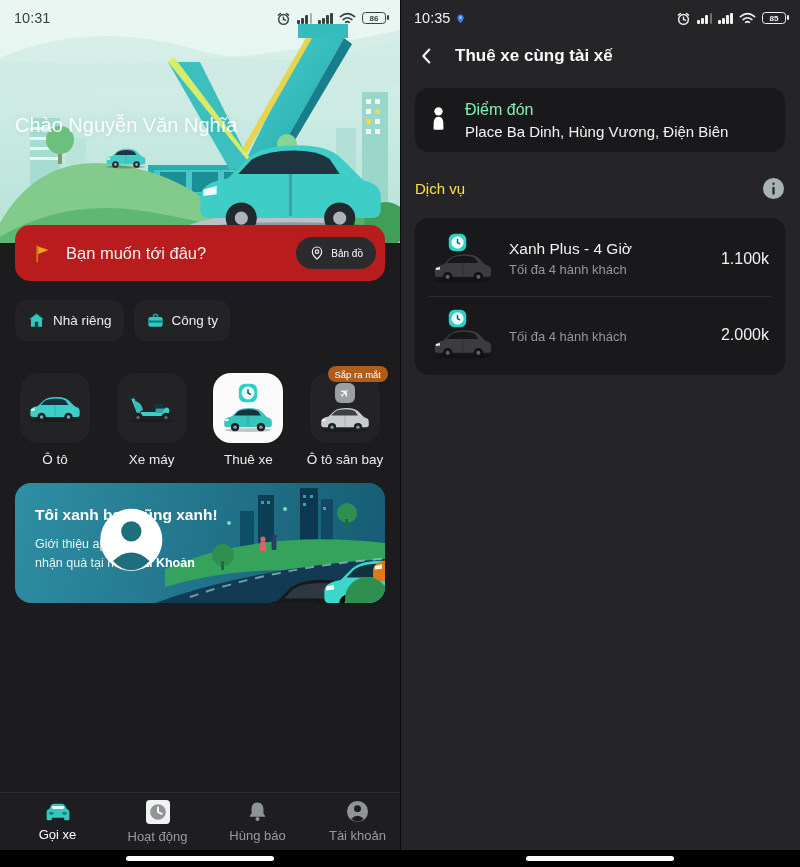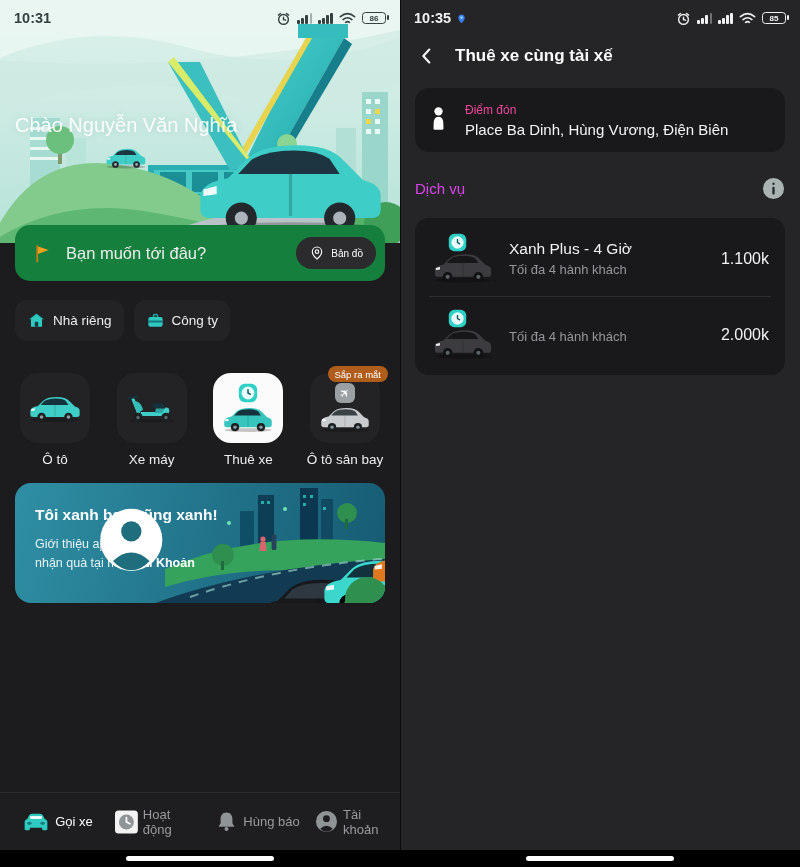--- a/index.html
+++ b/index.html
@@ -5,41 +5,41 @@
   html,body{margin:0;padding:0;background:#000;}
   .phone{position:relative;width:800px;height:867px;overflow:hidden;background:#000;
          font-family:"Liberation Sans",sans-serif;-webkit-font-smoothing:antialiased;}
   .screen{position:absolute;top:0;width:400px;height:867px;overflow:hidden;}
   .screen.left{left:0;background:#1c1c1e;}
   .screen.right{left:400px;background:#252527;box-shadow:inset 1px 0 0 #0a0a0a;}
 
   
   .status{position:absolute;top:6px;left:0;right:0;height:24px;display:flex;align-items:center;
           padding:0 14px;box-sizing:border-box;font-size:14.5px;z-index:6;}
-  .status .time{font-weight:700;display:flex;align-items:center;gap:5px;text-align:right;}
+  .status .time{font-weight:400;display:flex;align-items:center;gap:5px;text-align:right;}
   .status .spacer{flex:1;}
   .status .icons{display:flex;align-items:center;gap:6px;}
   .status.dark-on-light{color:#35413f;}
   .status.light-on-dark{color:#f0f0f0;}
   .sig{display:flex;align-items:flex-end;gap:1.5px;height:11px;}
   .sig i{display:block;width:2.6px;border-radius:1px;background:currentColor;}
   .sig .b1{height:4px}.sig .b2{height:6px}.sig .b3{height:8.5px}.sig .b4{height:11px}
   .sig .dim{opacity:.38}
   .batt{position:relative;width:24px;height:12.5px;border:1.4px solid currentColor;border-radius:3.5px;
         display:flex;align-items:center;justify-content:center;font-size:8px;font-weight:600;box-sizing:border-box;}
   .batt::after{content:"";position:absolute;right:-4px;top:2.6px;width:2.2px;height:5px;background:currentColor;border-radius:1px;}
 
   
   .hero{position:absolute;top:0;left:0;width:400px;height:243px;}
   .hero svg.hero-art{position:absolute;inset:0;width:100%;height:100%;}
   .greeting{position:absolute;top:114px;left:15px;font-size:20px;color:rgba(255,255,255,.93);z-index:4;
             text-shadow:0 0 6px rgba(120,170,160,.25);}
 
   
-  .search-card{position:absolute;top:225px;left:15px;width:370px;height:56px;background:#15803d;
+  .search-card{position:absolute;top:225px;left:15px;width:370px;height:56px;background:#b91c1c;
                border-radius:15px;display:flex;align-items:center;padding:0 9px 0 17px;box-sizing:border-box;z-index:5;}
   .search-card .hint{flex:1;margin-left:13px;font-size:16.5px;color:#ededed;}
   .map-pill{display:flex;align-items:center;gap:6px;background:#2b2b2e;border-radius:19px;
             padding:8px 13px;color:#fff;font-size:10px;}
 
   
   .chips{position:absolute;top:300px;left:15px;width:372px;display:flex;gap:10px;overflow:hidden;}
   .chip{display:flex;align-items:center;gap:7px;background:#232326;border-radius:12px;
         padding:11px 12px;font-size:13.5px;color:#ededed;white-space:nowrap;flex:0 0 auto;}
 
@@ -64,39 +64,39 @@
   .promo svg{position:absolute;inset:0;width:100%;height:100%;}
   .promo-text{position:absolute;left:20px;top:23px;z-index:2;}
   .promo-title{font-size:15.5px;font-weight:700;color:#fff;}
   .promo-sub{margin-top:11px;font-size:12.5px;color:#e7f4f6;line-height:1.55;}
   .promo-sub b{color:#fff;}
   .promo-person{display:inline-flex;vertical-align:-5px;margin-left:5px;width:18px;height:18px;}
 
   
   .nav{position:absolute;left:0;right:0;bottom:17px;height:57px;background:#1e1e20;
        border-top:1px solid #2c2c2e;display:flex;z-index:5;}
-  .nav-item{flex:1;display:flex;flex-direction:row;align-items:center;justify-content:center;gap:5px;margin-left:15px;}
+  .nav-item{flex:1;display:flex;flex-direction:column;align-items:center;justify-content:center;gap:5px;margin-left:15px;}
   .nav-item .lbl{font-size:13px;color:#9a9a9e;}
   .nav-item.active .lbl{color:#fff;}
   .home-strip{position:absolute;left:0;right:0;bottom:0;height:17px;background:#000;z-index:6;}
   .home-pill{position:absolute;bottom:6px;left:50%;transform:translateX(-50%);width:148px;height:5px;
              border-radius:3px;background:#fff;}
 
   
   .r-header{position:absolute;top:38px;left:0;right:0;height:36px;display:flex;align-items:center;
             padding:0 16px;box-sizing:border-box;}
   .r-title{margin-left:17px;font-size:17px;font-weight:700;color:#fafafa;}
   .pickup-card{position:absolute;top:88px;left:15px;width:370px;height:64px;background:#19191b;
                border-radius:14px;display:flex;align-items:center;padding:0 16px;box-sizing:border-box;}
   .pickup-icon{width:34px;display:flex;justify-content:flex-start;}
-  .pickup-label{font-size:12px;color:#ec4899;}
+  .pickup-label{font-size:16px;color:#86efac;}
   .pickup-value{font-size:15px;color:#f4f4f4;margin-top:4px;}
   .section-row{position:absolute;top:177px;left:15px;width:370px;display:flex;align-items:center;
                justify-content:space-between;}
-  .section-title{font-size:15px;color:#d946ef;}
+  .section-title{font-size:15px;color:#fde047;}
   .options-card{position:absolute;top:218px;left:15px;width:370px;background:#19191b;border-radius:14px;
                 padding:3px 0;box-sizing:border-box;}
   .option-row{display:flex;align-items:center;gap:14px;padding:8px 16px;height:59px;box-sizing:content-box;}
   .opt-veh{position:relative;width:64px;height:54px;flex:0 0 auto;}
   .opt-veh .car{position:absolute;bottom:2px;left:0;width:64px;}
   .opt-veh .clock-badge{position:absolute;top:1px;left:17px;width:19px;height:19px;}
   .opt-texts{flex:1;min-width:0;}
   .opt-name{font-size:15.5px;color:#f2f2f2;font-weight:500;}
   .opt-cap{font-size:13px;color:#97979b;margin-top:4px;}
   .opt-price{font-size:16px;color:#f2f2f2;}

